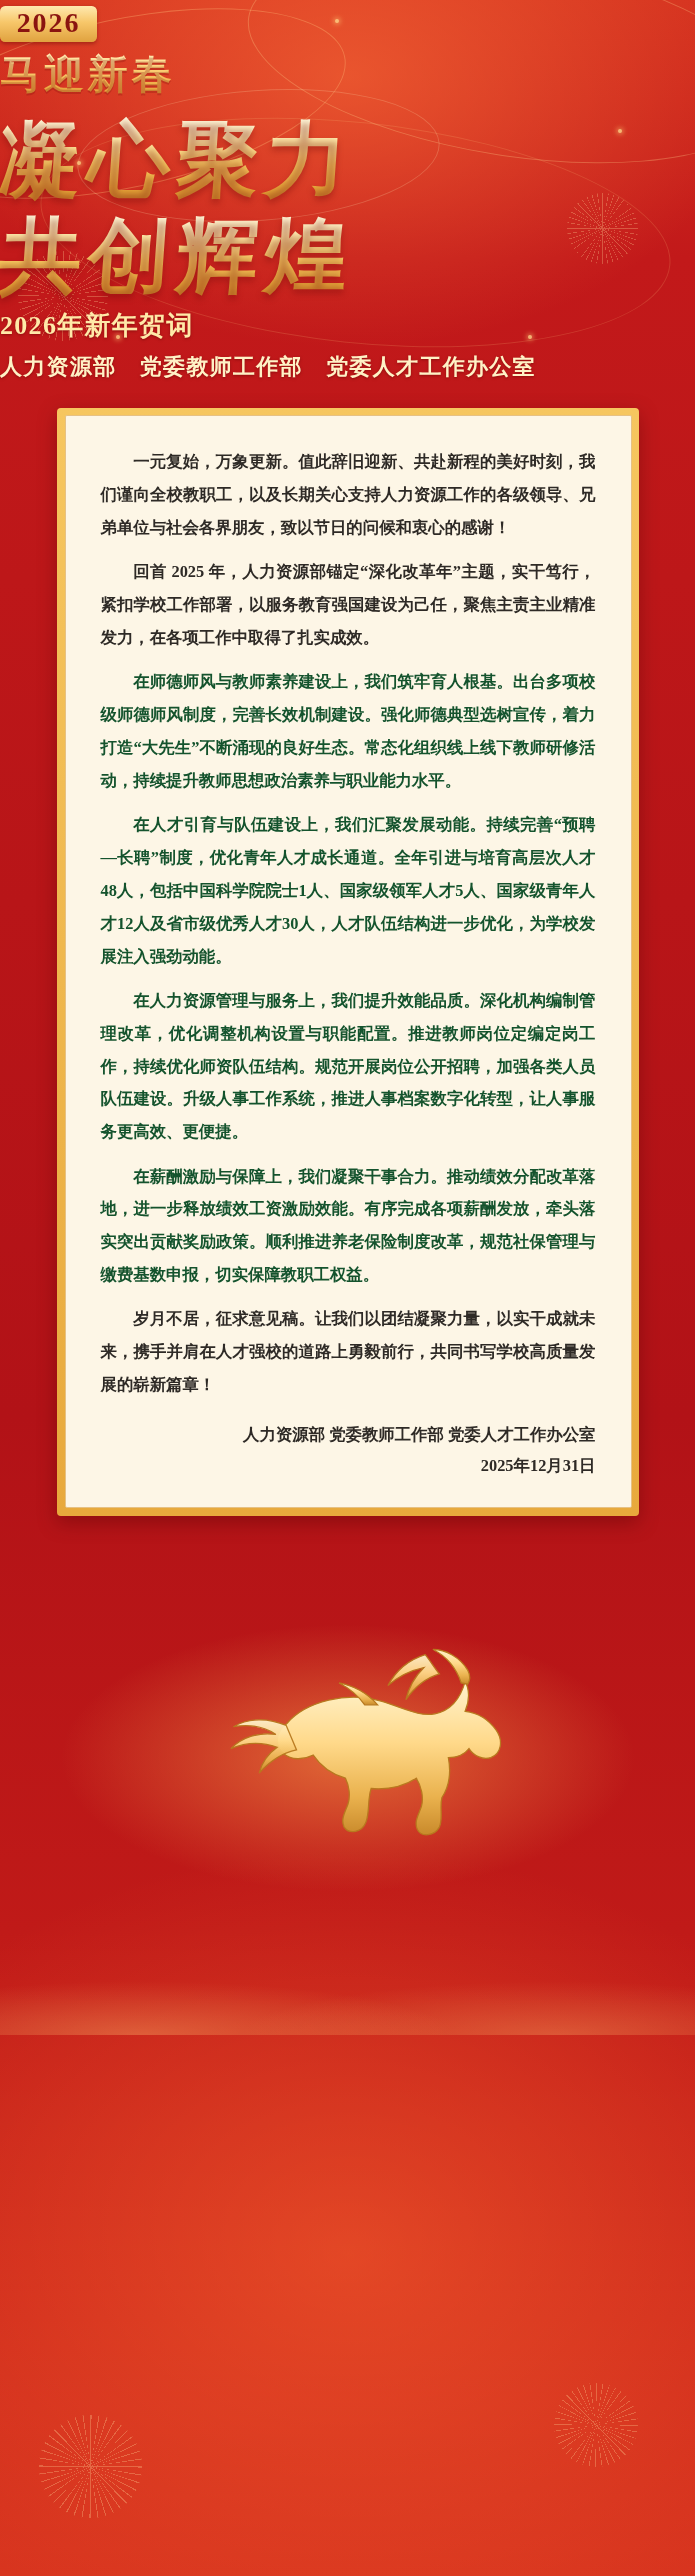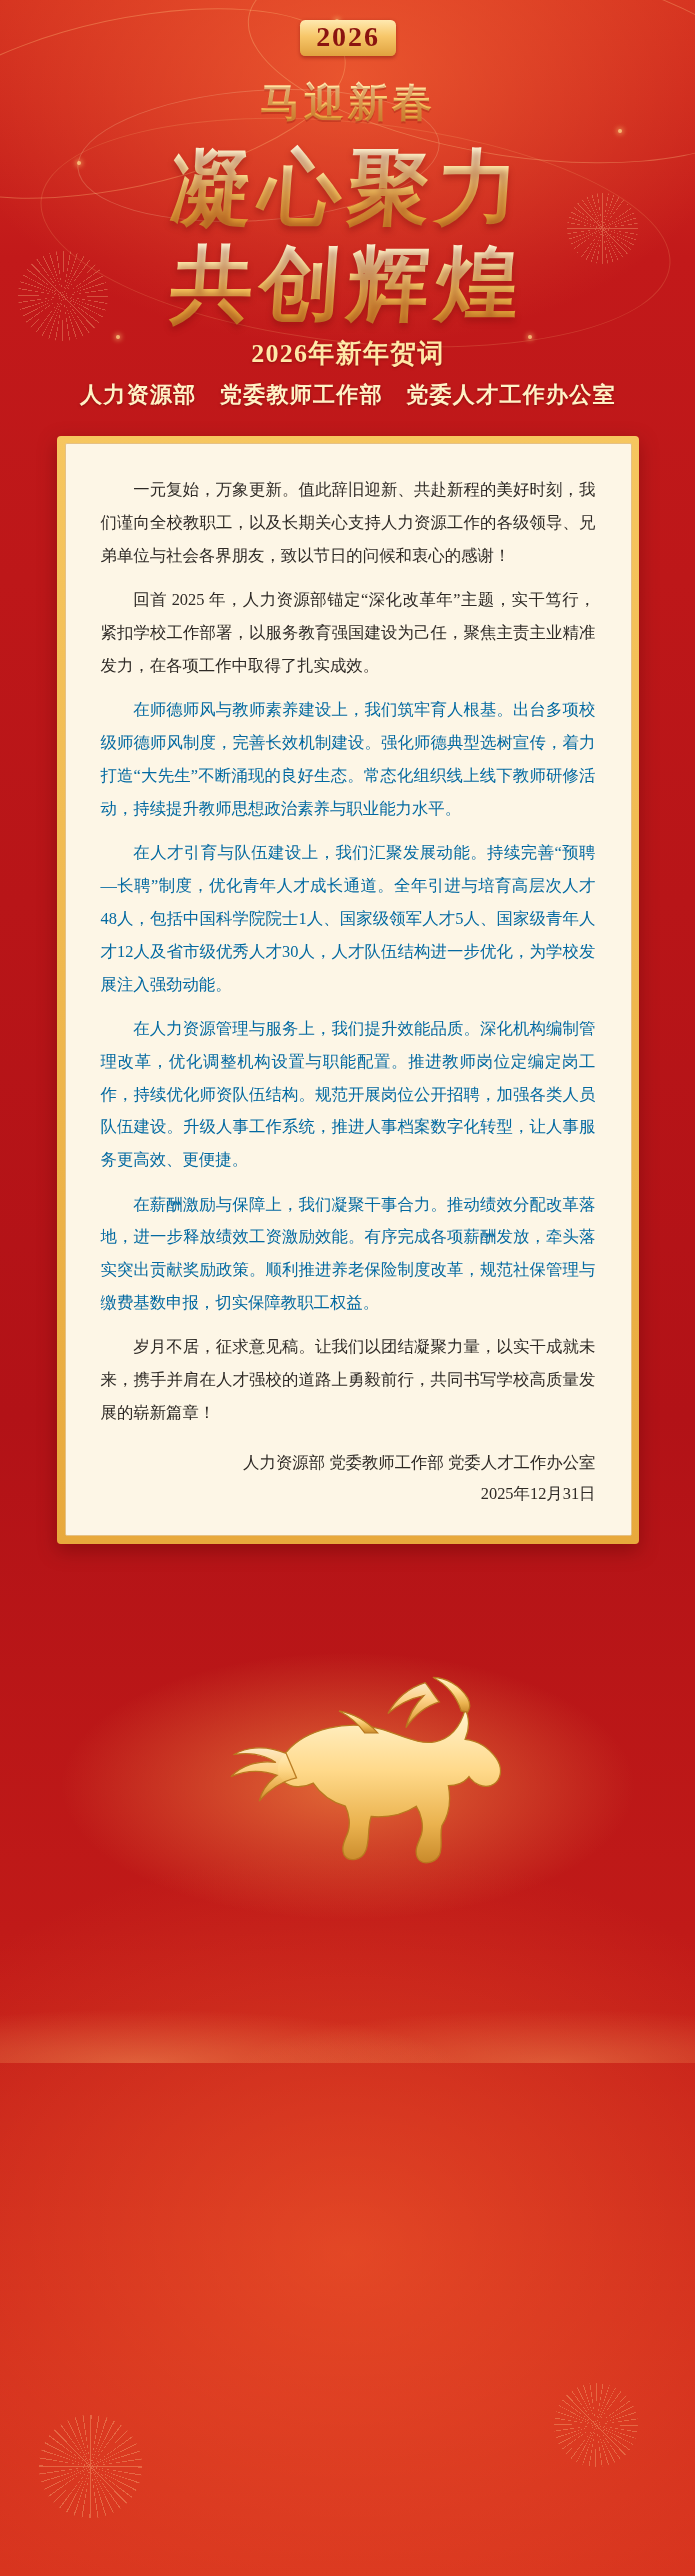--- a/index.html
+++ b/index.html
@@ -50,39 +50,38 @@
     border-radius: 50%;
     background:
       repeating-conic-gradient(from 0deg, rgba(255,214,150,0.55) 0deg 1.2deg, rgba(255,214,150,0) 1.2deg 9deg);
     opacity: .55;
     pointer-events: none;
   }
 
   
   .header {
     position: relative;
-    padding-top: 20px;
-    text-align: center;
+    padding-top: 6px;
     z-index: 5;
   }
   .year-badge {
     display: inline-block;
     position: relative;
     font-size: 28px;
     font-weight: bold;
     letter-spacing: 1.9px;
     color: #8a1410;
     background: linear-gradient(180deg,#ffe9b0,#f7c76a 45%,#e0a23f 100%);
     padding: 1.3px 16.7px 2.6px;
     border-radius: 5.2px;
     box-shadow: 0 1.3px 3.9px rgba(80,0,0,.35);
     font-family: "Liberation Serif", serif;
   }
   .subtitle-horse {
-    margin-top: 19px;
+    margin-top: 5px;
     font-size: 40px;
     font-weight: bold;
     font-family: "Liberation Serif", serif;
     background: linear-gradient(180deg,#fff4cf 0%,#ffd680 35%,#f0b24c 65%,#d9922f 100%);
     -webkit-background-clip: text;
     background-clip: text;
     color: transparent;
     letter-spacing: 3.9px;
     text-shadow: 0 1.9px 0 rgba(120,10,8,.25);
   }
@@ -122,38 +121,39 @@
   
   .card-wrap {
     position: relative;
     margin: 26px auto 0;
     width: 567px;
     background: linear-gradient(180deg,#f6c65f,#e8a93c);
     padding: 7.7px;
     border-radius: 3.9px;
     box-shadow: 0 6.4px 19.3px rgba(70,0,0,.35);
     z-index: 6;
+    font-weight: bold;
   }
   .card {
     background: #fdf6e6;
     border: 1.3px solid #e6c184;
     border-radius: 1.9px;
     padding: 30px 35px 26px;
   }
   .card p {
     margin: 0 0 11.6px;
     font-size: 16.4px;
     line-height: 2.0;
     color: #2e2a26;
     text-align: justify;
     text-indent: 2em;
     font-family: "Liberation Serif", serif;
   }
   .card p.red {
-    color: #0369a1;
+    color: #14532d;
   }
   .sign {
     margin-top: 16.7px;
     text-align: right;
     font-family: "Liberation Serif", serif;
     font-size: 16.4px;
     color: #2e2a26;
     line-height: 1.9;
   }
 

